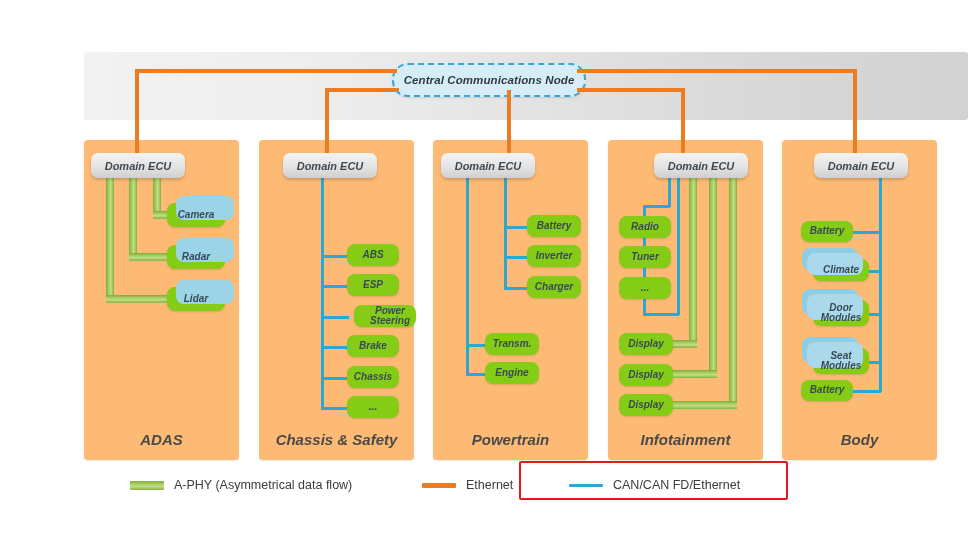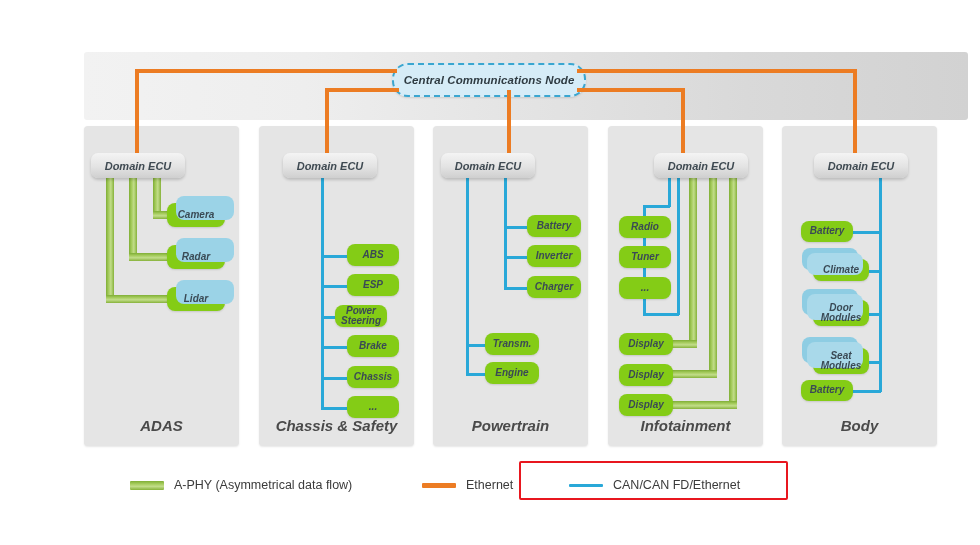--- a/index.html
+++ b/index.html
@@ -25,22 +25,22 @@
     border:2px dashed #3aa6d0;
     border-radius:16px;
     display:flex;align-items:center;justify-content:center;
     color:#2f3b42;font-style:italic;font-weight:bold;font-size:11.5px;
     letter-spacing:.1px;
     box-shadow:0 1px 2px rgba(0,0,0,.12);
   }
 
   
   .panel{
-    position:absolute;top:126px;height:320px;width:155px;
-    background:#e5e5e5;border-radius:4px;
+    position:absolute;top:140px;height:320px;width:155px;
+    background:#fdba74;border-radius:4px;
     box-shadow:0 1px 2px rgba(0,0,0,.10);
   }
   .panel-label{
     position:absolute;bottom:12px;left:0;width:100%;
     text-align:center;font-style:italic;font-weight:bold;
     font-size:15px;color:#4a4a4a;
   }
 
   
   .ecu{
@@ -170,21 +170,21 @@
   <div class="bh" style="left:285px;top:346px;width:28px;"></div>
   <div class="bh" style="left:285px;top:377px;width:28px;"></div>
   <div class="bh" style="left:285px;top:407px;width:28px;"></div>
 
   <div class="node" style="left:311px;top:244px;width:52px;height:22px;">
     <span>ABS</span>
   </div>
   <div class="node" style="left:311px;top:274px;width:52px;height:22px;">
     <span>ESP</span>
   </div>
-  <div class="node" style="left:299px;top:305px;width:52px;height:22px;">
+  <div class="node" style="left:318px;top:305px;width:52px;height:22px;padding-left:10px;">
     <span>Power Steering</span>
   </div>
   <div class="node" style="left:311px;top:335px;width:52px;height:22px;">
     <span>Brake</span>
   </div>
   <div class="node" style="left:311px;top:366px;width:52px;height:22px;">
     <span>Chassis</span>
   </div>
   <div class="node" style="left:311px;top:396px;width:52px;height:22px;">
     <span>...</span>

